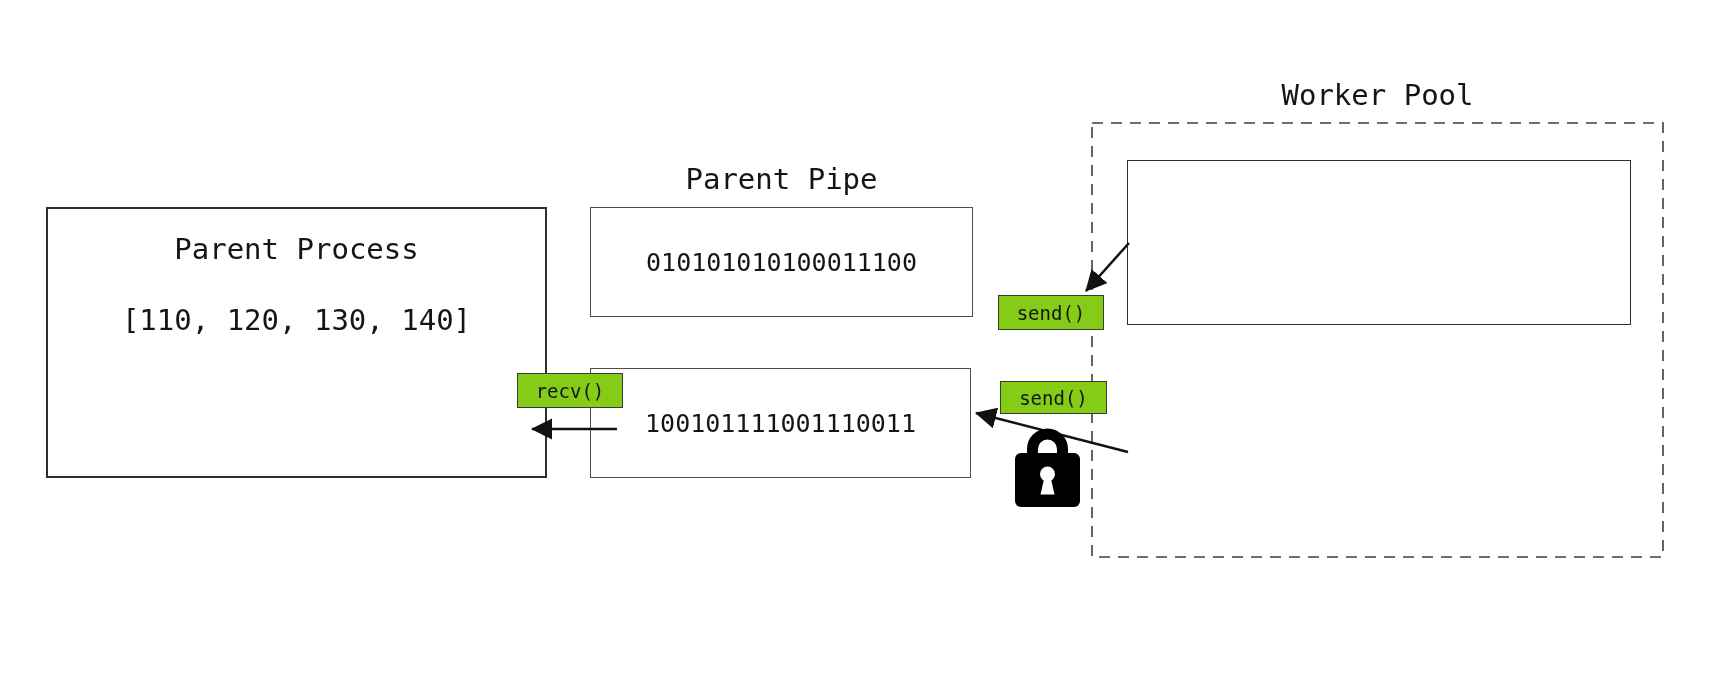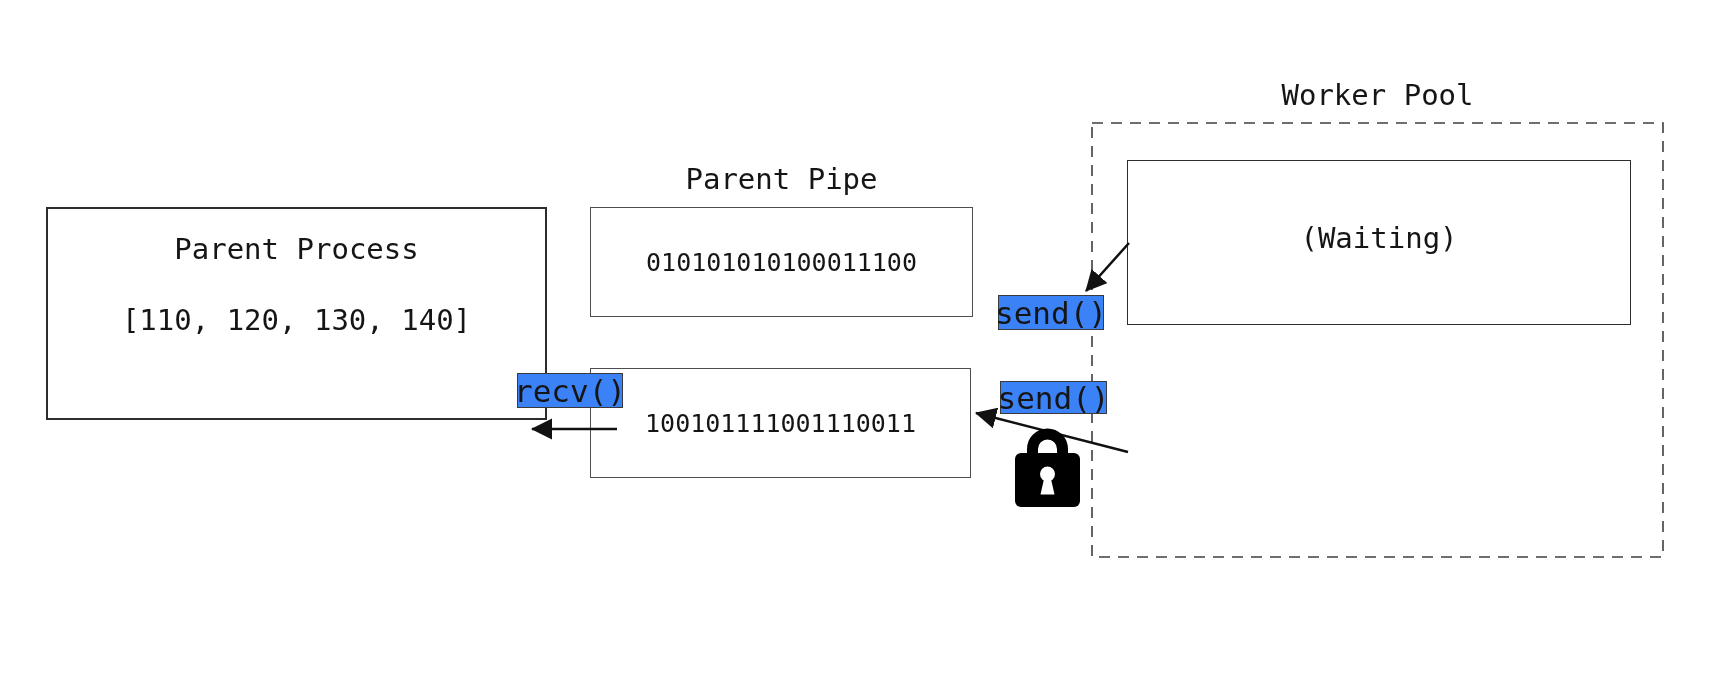--- a/index.html
+++ b/index.html
@@ -20,52 +20,51 @@
   }
   .big-text { font-size:29px; line-height:45px; text-align:center; white-space:nowrap; }
   .pipe-data {
     width:100%; height:100%; display:flex; align-items:center; justify-content:center;
     font-size:25px; white-space:nowrap;
   }
   .worker-box { display:flex; flex-direction:column; align-items:center; padding-top:55px; }
   .process-box { padding-top:18px; }
   .process-box .line2 { margin-top:26px; }
   .label-chip {
-    position:absolute; background:#3b82f6; border:1.6px solid #3a3a3a;
+    position:absolute; background:#84cc16; border:1.6px solid #3a3a3a;
     box-sizing:border-box; display:flex; align-items:center; justify-content:center;
-    font-size:31px; white-space:nowrap; z-index:30;
+    font-size:19px; white-space:nowrap; z-index:30;
   }
   #overlay {
     position:absolute; left:0; top:0; width:1712px; height:690px;
     z-index:20; pointer-events:none;
   }
 </style>
 </head>
 <body>
 
 <div id="canvas">
 
-  <div class="box process-box" style="left:46px; top:207px; width:501px; height:213px;">
+  <div class="box process-box" style="left:46px; top:207px; width:501px; height:271px;">
     <div class="big-text">Parent Process</div>
     <div class="big-text line2">[110, 120, 130, 140]</div>
   </div>
 
   <div class="title" style="left:590px; top:161px; width:383px;">Parent Pipe</div>
   <div class="box pipe-box" style="left:590px; top:207px; width:383px; height:110px;">
     <div class="pipe-data">010101010100011100</div>
   </div>
 
   <div class="box pipe-box" style="left:590px; top:368px; width:381px; height:110px;">
     <div class="pipe-data">100101111001110011</div>
   </div>
 
   <div class="title" style="left:1092px; top:77px; width:571px;">Worker Pool</div>
 
   <div class="box worker-box" style="left:1127px; top:160px; width:504px; height:165px; border-width:1.7px;">
-    <div class="big-text">(Waiting)</div>
   </div>
 
 
   <svg id="overlay" viewBox="0 0 1712 690" xmlns="http://www.w3.org/2000/svg">
     <defs>
       <marker id="ah" viewBox="0 0 10 10" refX="9.5" refY="5" markerWidth="8.5" markerHeight="8.5" orient="auto-start-reverse" markerUnits="strokeWidth">
         <path d="M0,0 L10,5 L0,10 Z" fill="#111"></path>
       </marker>
     </defs>
 

